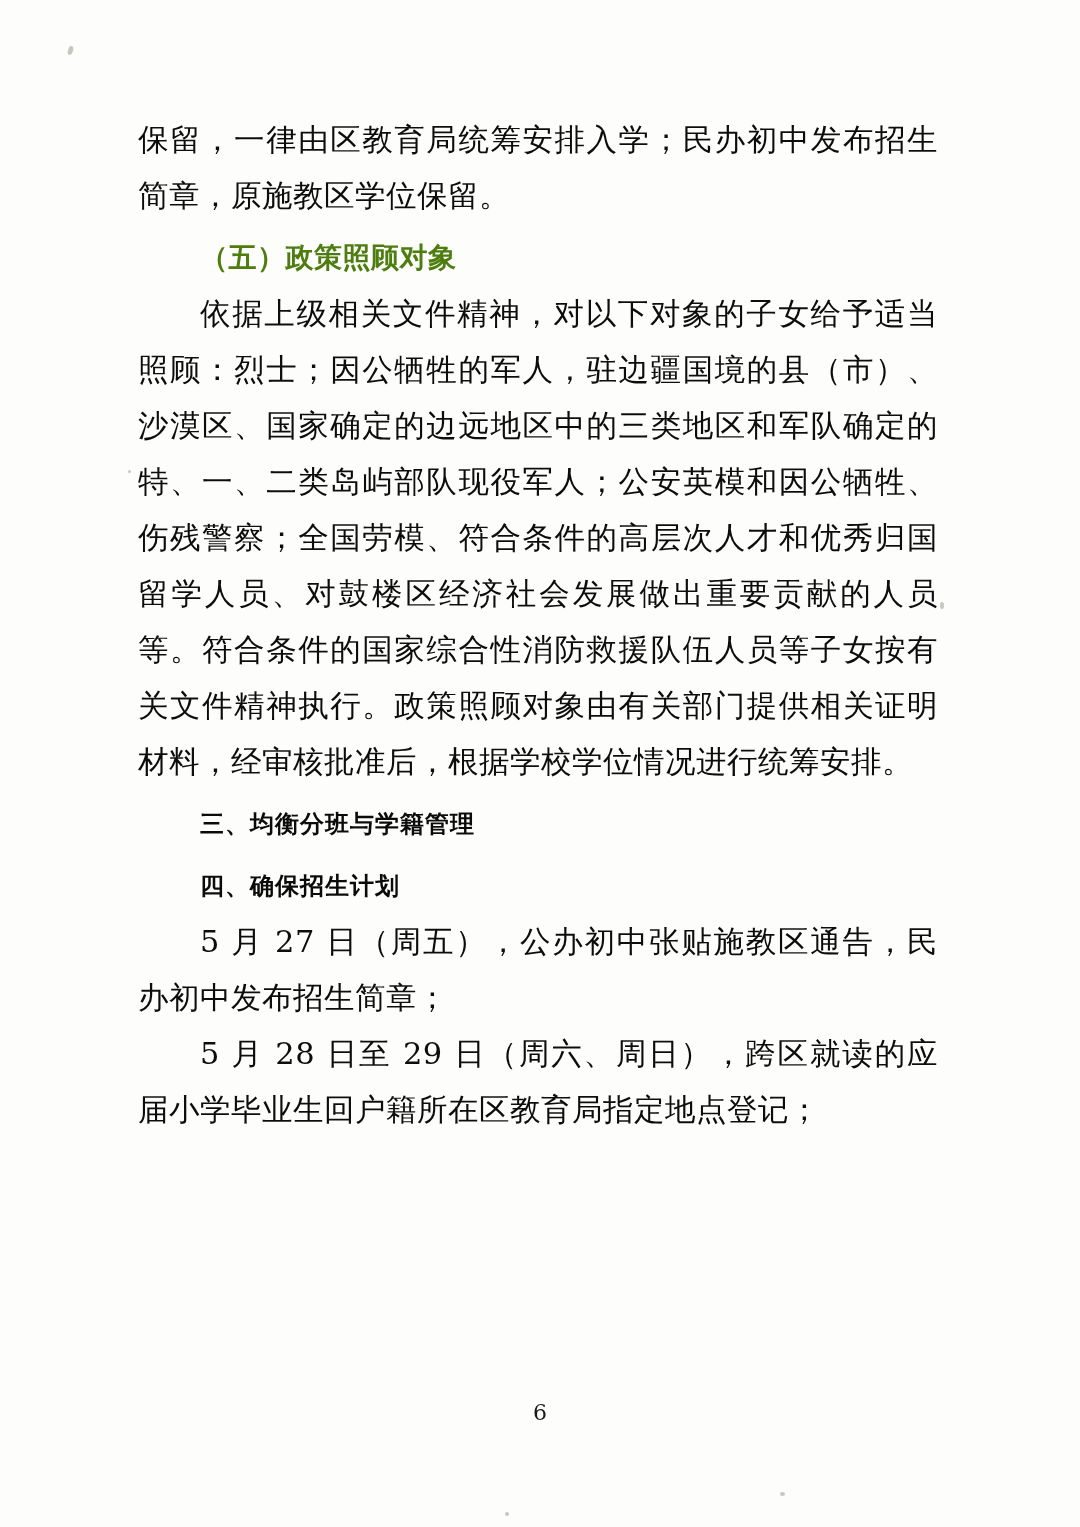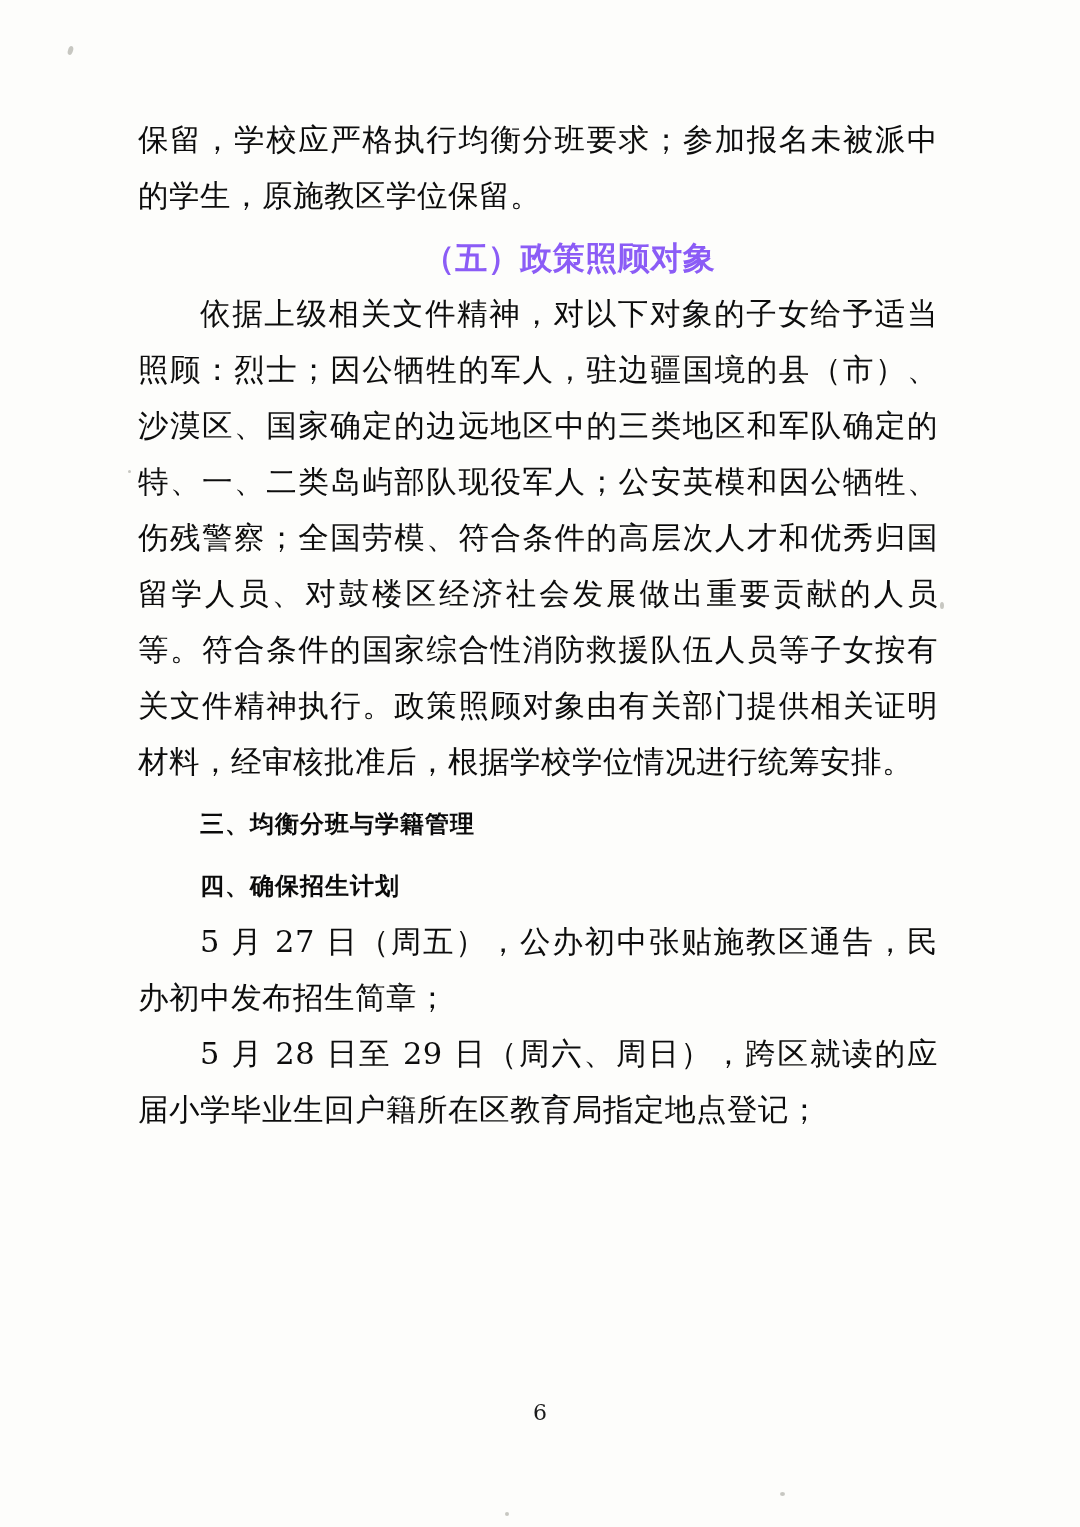--- a/index.html
+++ b/index.html
@@ -46,29 +46,28 @@
     font-size: 24px;
     line-height: 56px;
     letter-spacing: 1px;
     font-weight: 700;
     text-indent: 62px;
     margin: 0;
     color: #0b0b0b;
     font-family: "DejaVu Sans", "Liberation Sans", sans-serif;
   }
   .sub-heading {
-    font-size: 32px;
+    font-size: 28px;
     line-height: 56px;
     letter-spacing: 0.5px;
     font-weight: 700;
     text-indent: 62px;
     margin: 0;
-    color: #8b5cf6;
+    color: #4d7c0f;
     font-family: "DejaVu Sans", "Liberation Sans", sans-serif;
-    text-align: center;
   }
   .gap-sm { height: 6px; }
   .page-number {
     position: absolute;
     left: 0;
     top: 1400px;
     width: 1080px;
     text-align: center;
     font-size: 22px;
     color: #1a1a1a;
@@ -92,21 +91,21 @@
 <div class="page">
 
   <div class="speck s1"></div>
   <div class="speck s2"></div>
   <div class="speck s3"></div>
   <div class="speck s4"></div>
   <div class="speck s5"></div>
 
   <div class="content">
 
-    <p class="para">保留，学校应严格执行均衡分班要求；参加报名未被派中的学生，原施教区学位保留。</p>
+    <p class="para">保留，一律由区教育局统筹安排入学；民办初中发布招生简章，原施教区学位保留。</p>
 
     <div class="gap-sm"></div>
 
     <p class="sub-heading">（五）政策照顾对象</p>
 
     <p class="para indent">依据上级相关文件精神，对以下对象的子女给予适当照顾：烈士；因公牺牲的军人，驻边疆国境的县（市）、沙漠区、国家确定的边远地区中的三类地区和军队确定的特、一、二类岛屿部队现役军人；公安英模和因公牺牲、伤残警察；全国劳模、符合条件的高层次人才和优秀归国留学人员、对鼓楼区经济社会发展做出重要贡献的人员等。符合条件的国家综合性消防救援队伍人员等子女按有关文件精神执行。政策照顾对象由有关部门提供相关证明材料，经审核批准后，根据学校学位情况进行统筹安排。</p>
 
     <div class="gap-sm"></div>
 
     <p class="heading">三、均衡分班与学籍管理</p>

